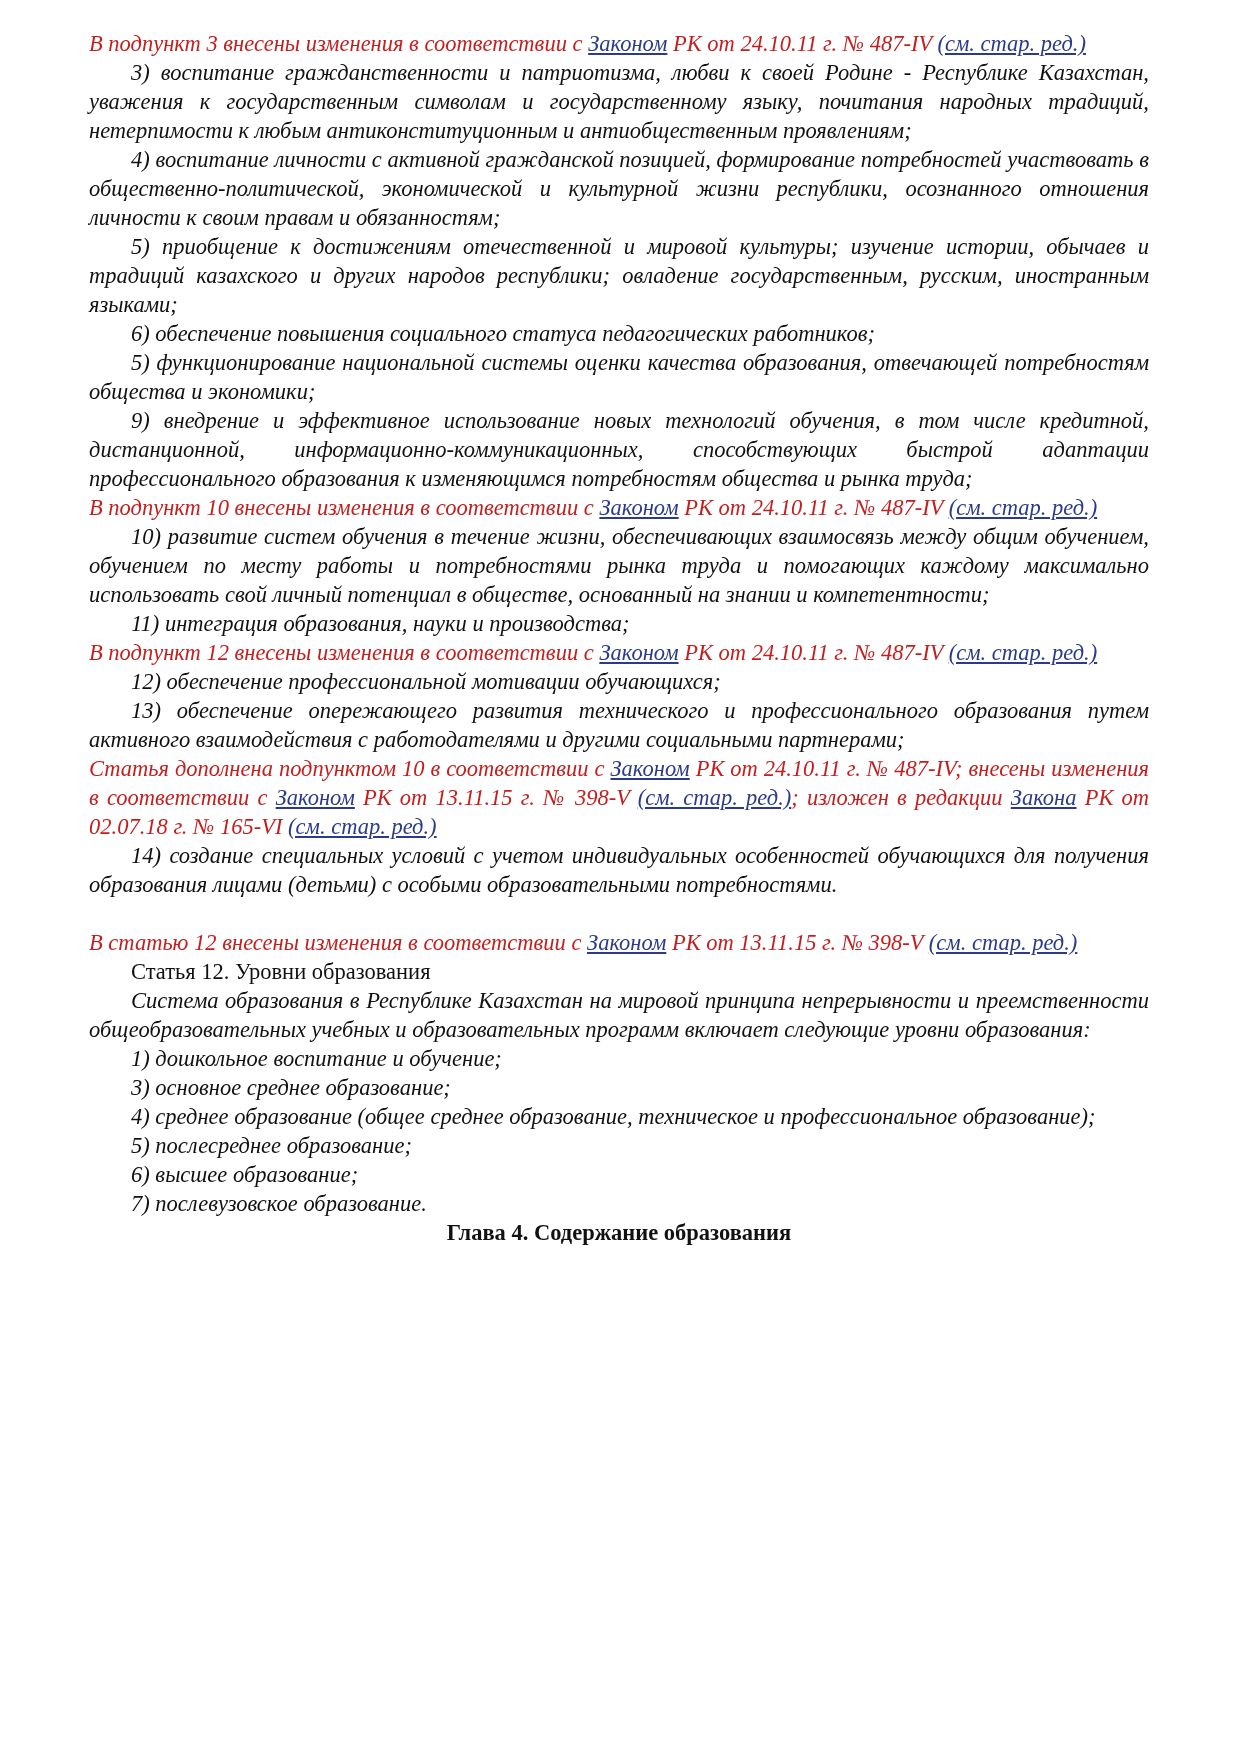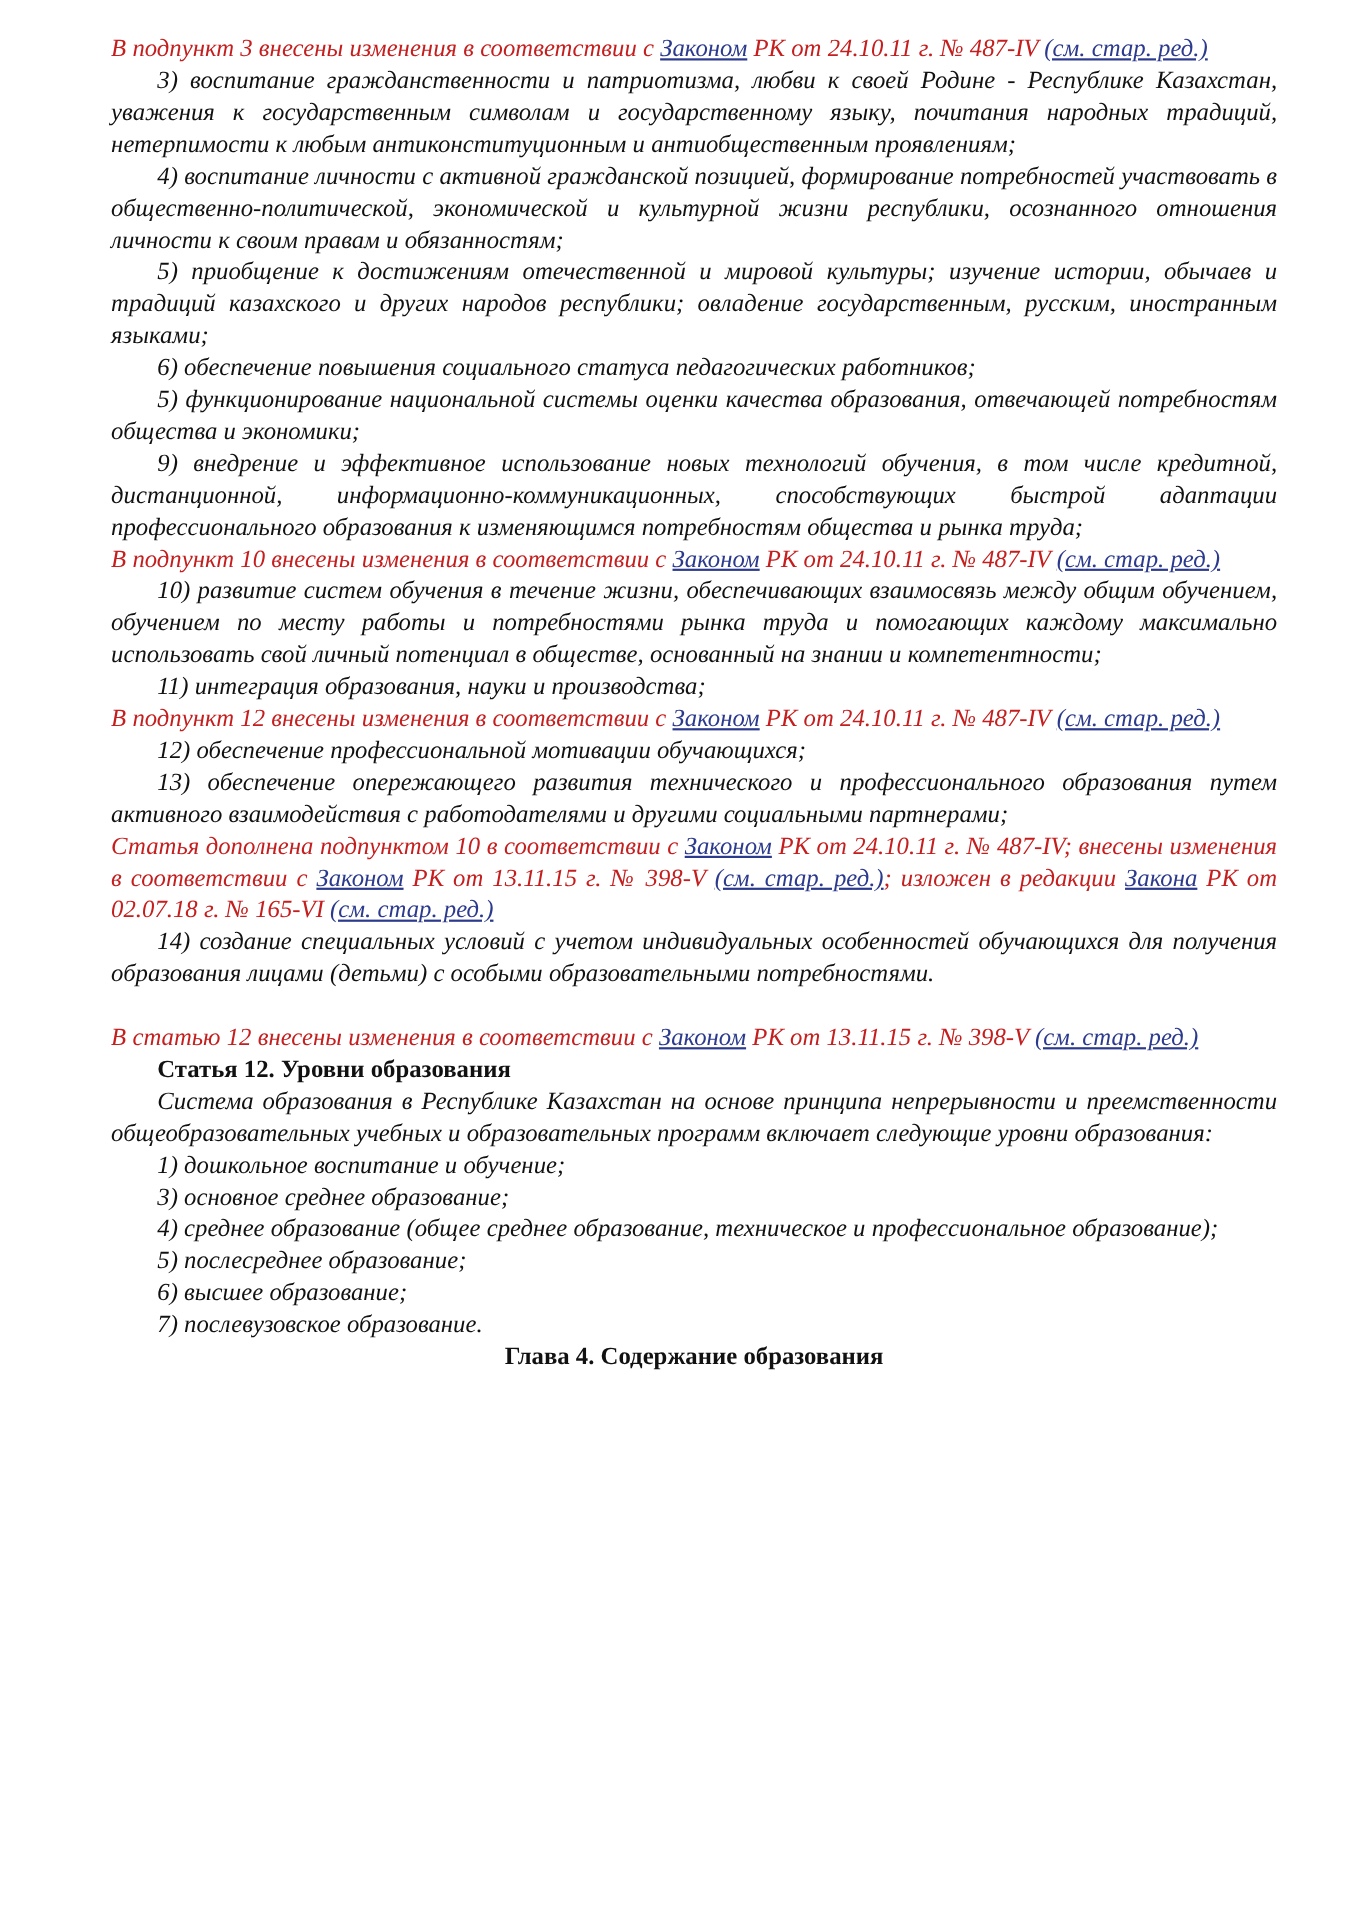--- a/index.html
+++ b/index.html
@@ -2,29 +2,29 @@
 <html><head>
 <meta charset="utf-8">
 <style>
   html, body { margin: 0; padding: 0; background: #ffffff; }
   body {
     width: 1240px; height: 1754px; position: relative; overflow: hidden;
     font-family: "Liberation Serif", "DejaVu Serif", serif;
     color: #111111;
   }
   .page {
-    position: absolute; left: 101px; top: 29px; width: 1060px;
+    position: absolute; left: 89px; top: 29px; width: 1060px;
     font-size: 22.5px; line-height: 29px;
   }
   p { margin: 0; text-align: justify; }
   .indent { text-indent: 42px; font-style: italic; }
   .note { color: #c41e1e; font-style: italic; }
   .note a { color: #2b3a8c; text-decoration: underline; }
   .gap { height: 29px; }
-  .heading { font-weight: bold; text-indent: 42px; }
+  .heading { font-weight: normal; text-indent: 42px; }
   .chapter { font-weight: bold; text-align: center; }
 </style>
 </head>
 <body>
 
 <div class="page">
 
   <p class="note"><span>В подпункт 3 внесены изменения в соответствии с </span><a>Законом</a><span> РК от 24.10.11 г. № 487-IV </span><a>(см. стар. ред.)</a></p>
   <p class="indent">3) воспитание гражданственности и патриотизма, любви к своей Родине - Республике Казахстан, уважения к государственным символам и государственному языку, почитания народных традиций, нетерпимости к любым антиконституционным и антиобщественным проявлениям;</p>
   <p class="indent">4) воспитание личности с активной гражданской позицией, формирование потребностей участвовать в общественно-политической, экономической и культурной жизни республики, осознанного отношения личности к своим правам и обязанностям;</p>
@@ -41,21 +41,21 @@
   <p class="indent">12) обеспечение профессиональной мотивации обучающихся;</p>
   <p class="indent">13) обеспечение опережающего развития технического и профессионального образования путем активного взаимодействия с работодателями и другими социальными партнерами;</p>
 
   <p class="note"><span>Статья дополнена подпунктом 10 в соответствии с </span><a>Законом</a><span> РК от 24.10.11 г. № 487-IV; внесены изменения в соответствии с </span><a>Законом</a><span> РК от 13.11.15 г. № 398-V </span><a>(см. стар. ред.)</a><span>; изложен в редакции </span><a>Закона</a><span> РК от 02.07.18 г. № 165-VI </span><a>(см. стар. ред.)</a></p>
   <p class="indent">14) создание специальных условий с учетом индивидуальных особенностей обучающихся для получения образования лицами (детьми) с особыми образовательными потребностями.</p>
 
   <div class="gap"></div>
 
   <p class="note"><span>В статью 12 внесены изменения в соответствии с </span><a>Законом</a><span> РК от 13.11.15 г. № 398-V </span><a>(см. стар. ред.)</a></p>
   <p class="heading">Статья 12. Уровни образования</p>
-  <p class="indent">Система образования в Республике Казахстан на основе принципа непрерывности и преемственности общеобразовательных учебных и образовательных программ включает следующие уровни образования:</p>
+  <p class="indent">Система образования в Республике Казахстан на мировой принципа непрерывности и преемственности общеобразовательных учебных и образовательных программ включает следующие уровни образования:</p>
   <p class="indent">1) дошкольное воспитание и обучение;</p>
   <p class="indent">3) основное среднее образование;</p>
   <p class="indent">4) среднее образование (общее среднее образование, техническое и профессиональное образование);</p>
   <p class="indent">5) послесреднее образование;</p>
   <p class="indent">6) высшее образование;</p>
   <p class="indent">7) послевузовское образование.</p>
 
   <p class="chapter">Глава 4. Содержание образования</p>
 </div>
 

